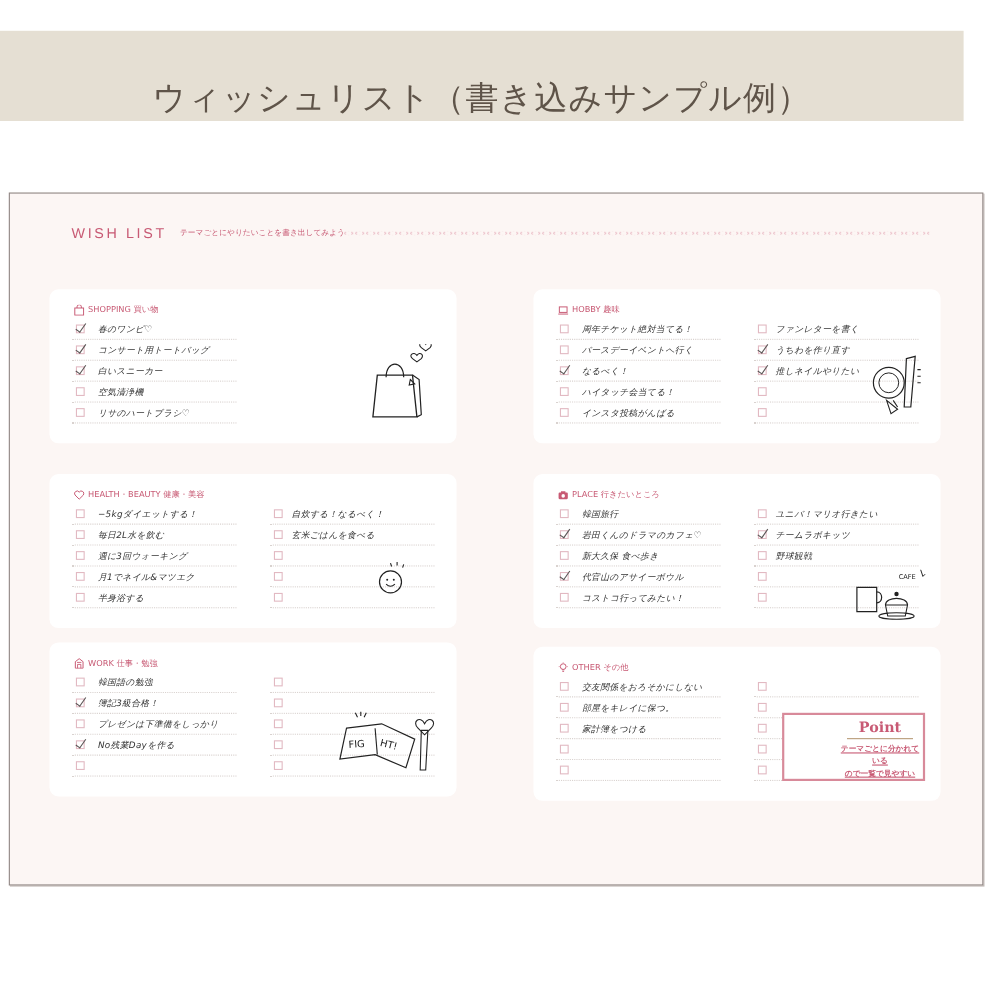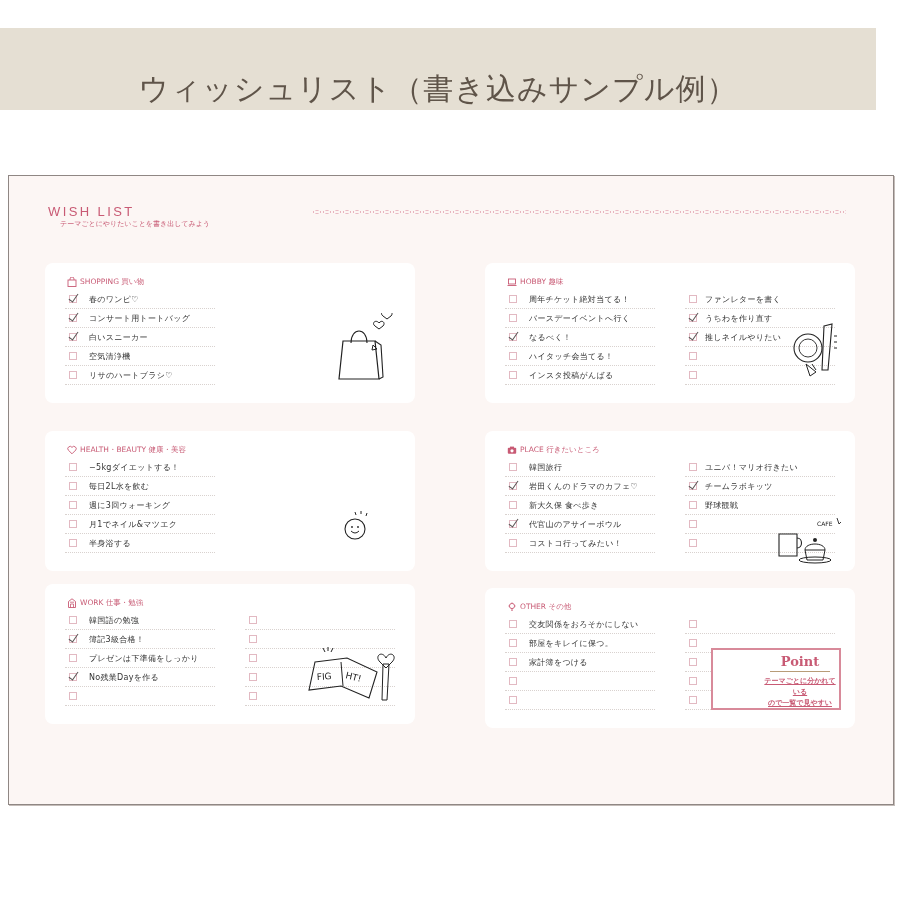--- a/index.html
+++ b/index.html
@@ -14,21 +14,21 @@
     font-family: "DejaVu Sans", sans-serif; font-size: 30px; color: #5f5449;
     letter-spacing: 1px; font-weight: normal;
   }
 
   .sheet {
     position: absolute; left: 8px; top: 175px; width: 886px; height: 630px;
     background: #fcf6f4; border: 1px solid #8f8784;
     box-shadow: 1px 1px 0 #c4bcb8;
   }
 
-  .sheet-header { position: absolute; left: 39px; top: 28px; display: flex; align-items: flex-start; flex-direction: column; }
+  .sheet-header { position: absolute; left: 56px; top: 28px; display: flex; align-items: center; }
   .sheet-title {
     font-family: "Liberation Sans", sans-serif; font-size: 13px; color: #c85a74;
     letter-spacing: 2.4px; font-weight: normal;
   }
   .sheet-subtitle { margin-left: 12px; font-size: 7px; color: #c85a74; }
   .chain {
     position: absolute; left: 303px; top: 33px; width: 534px; height: 6px;
     background-image: radial-gradient(ellipse 5px 2px at 5px 3px, transparent 3px, #e4a9b6 3.6px, transparent 4.4px);
     background-size: 10px 6px; background-repeat: repeat-x;
   }
@@ -55,21 +55,21 @@
     width: 8px; height: 8px; border: 1px solid #e2b9c2; background: #fff; flex: none;
     margin-left: 4px; position: relative;
   }
   .cb.checked::after {
     content: ""; position: absolute; left: 1px; top: -4px; width: 4px; height: 9px;
     border-right: 1.3px solid #5a5555; border-bottom: 1.3px solid #5a5555;
     transform: rotate(35deg);
   }
   .row-text {
     font-family: "DejaVu Sans", sans-serif; font-size: 8px; color: #333;
-    margin-left: 12px; white-space: nowrap; letter-spacing: 0.3px;
+    margin-left: 12px; white-space: nowrap; font-style: italic; letter-spacing: 0.3px;
   }
   .col.right .row-text { margin-left: 8px; }
 
   .doodle { position: absolute; }
   .doodle svg { display: block; }
 
   .point-box {
     position: absolute; left: 226px; top: 60px; width: 130px; height: 62px;
     border: 2px solid #d88a9a; background: #fff; padding-top: 4px; padding-left: 48px;
   }
@@ -223,20 +223,42 @@
             <span class="cb"></span>
             <span class="row-text">週に3回ウォーキング</span>
           </div>
           <div class="row">
             <span class="cb"></span>
             <span class="row-text">月1でネイル&amp;マツエク</span>
           </div>
           <div class="row">
             <span class="cb"></span>
             <span class="row-text">半身浴する</span>
+          </div>
+        </div>
+        <div class="col right">
+          <div class="row">
+            <span class="cb"></span>
+            <span class="row-text">自炊する！なるべく！</span>
+          </div>
+          <div class="row">
+            <span class="cb"></span>
+            <span class="row-text">玄米ごはんを食べる</span>
+          </div>
+          <div class="row">
+            <span class="cb"></span>
+            <span class="row-text"></span>
+          </div>
+          <div class="row">
+            <span class="cb"></span>
+            <span class="row-text"></span>
+          </div>
+          <div class="row">
+            <span class="cb"></span>
+            <span class="row-text"></span>
           </div>
         </div>
         <div class="doodle" style="left:298px;top:78px;">
           <svg width="30" height="32" viewBox="0 0 30 32">
             <circle cx="12" cy="20" r="10" fill="none" stroke="#222" stroke-width="1.1"></circle>
             <circle cx="9" cy="18" r="0.9" fill="#222"></circle>
             <circle cx="15" cy="18" r="0.9" fill="#222"></circle>
             <path d="M8 22 q4 4 8 0" fill="none" stroke="#222" stroke-width="1"></path>
             <path d="M12 3 l1 3 M18 2 l0 3 M24 4 l-1 3" stroke="#222" stroke-width="1"></path>
           </svg>

